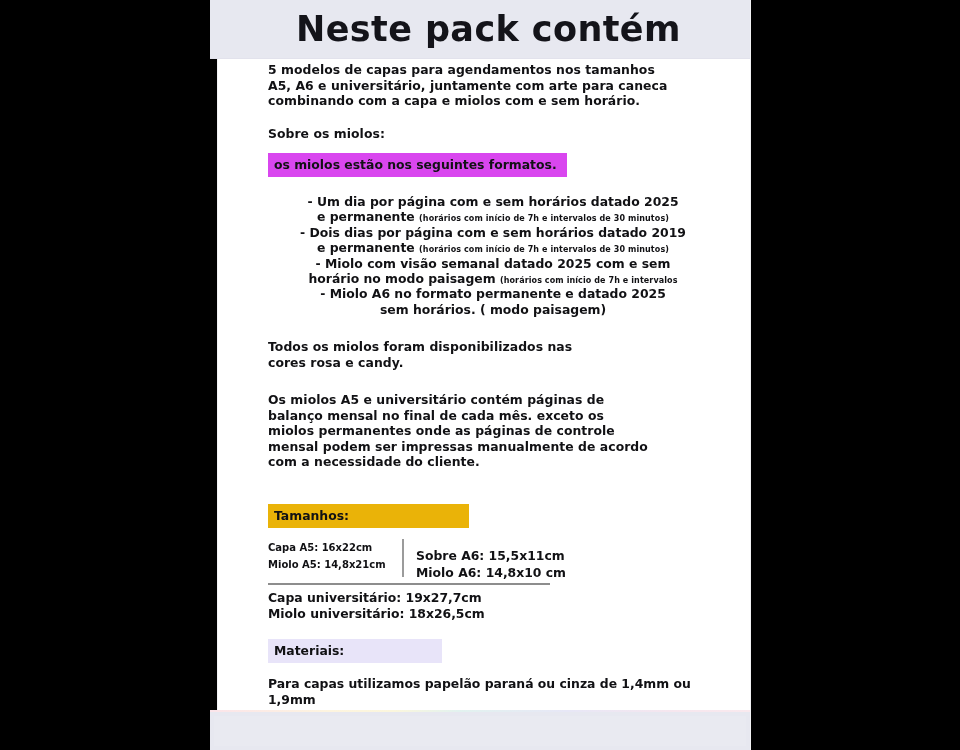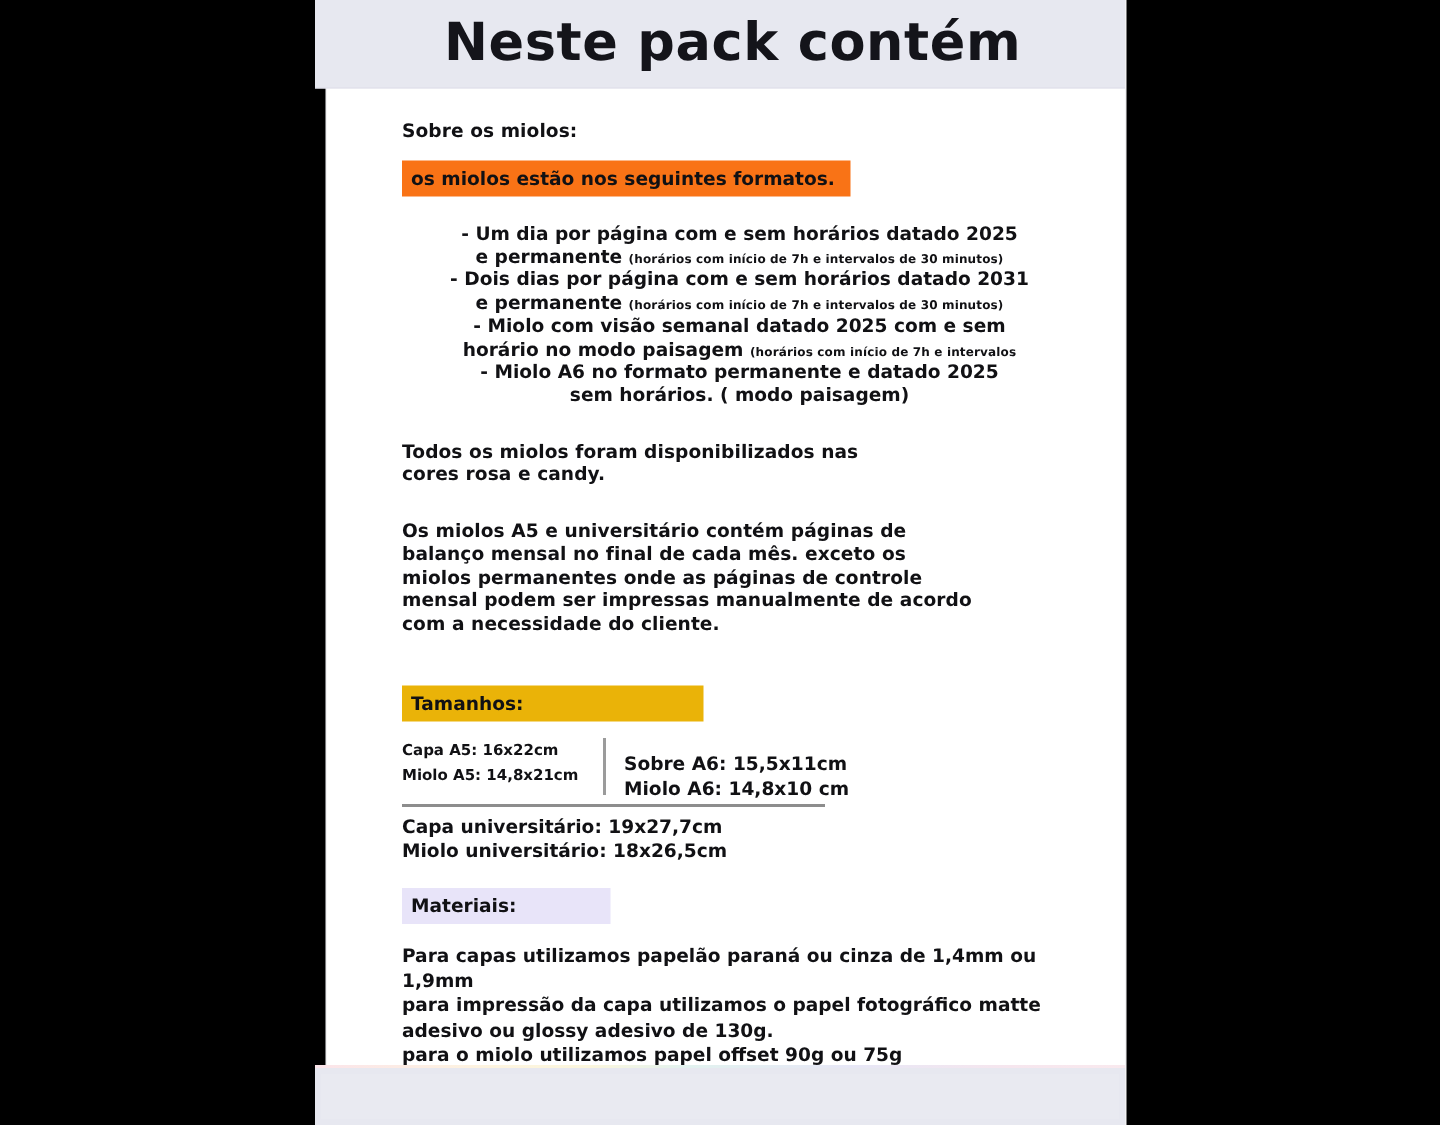--- a/index.html
+++ b/index.html
@@ -100,23 +100,23 @@
   .gap-md { height: 17px; }
   .gap-lg { height: 22px; }
 
   .hl {
     display: inline-block;
     font-size: 12.4px;
     font-weight: bold;
     line-height: 15px;
     padding: 4px 10px 5px 6px;
   }
-  .hl-teal { background: #f97316; }
+  .hl-teal { background: #d946ef; }
   .hl-yellow { background: #eab308; padding-right: 120px; }
-  .hl-lav { background: #e8e4f9; padding-right: 63px; }
+  .hl-lav { background: #e8e4f9; padding-right: 98px; }
 
   .bullets { margin: 0; text-align: center; }
   .bline {
     font-size: 12.4px;
     font-weight: bold;
     line-height: 15.4px;
     margin: 0;
   }
   .small {
     font-size: 8px;
@@ -188,40 +188,43 @@
 <div class="screen">
 
   <div class="sheet"></div>
 
   <div class="header-band">
     <div class="title">Neste pack contém</div>
   </div>
 
   <div class="content">
 
+    <p class="para">5 modelos de capas para agendamentos nos tamanhos
+A5, A6 e universitário, juntamente com arte para caneca
+combinando com a capa e miolos com e sem horário.</p>
 
     <div class="gap-md"></div>
 
     <p class="para">Sobre os miolos:</p>
 
     <div class="gap-sm"></div>
 
     <span class="hl hl-teal">os miolos estão nos seguintes formatos.</span>
 
     <div class="gap-md"></div>
 
     <div class="bullets">
 
       <div>
         <div class="bline">- Um dia por página com e sem horários datado 2025</div>
         <div class="bline"><span>e permanente</span> <span class="small">(horários com início de 7h e intervalos de 30 minutos)</span></div>
       </div>
 
       <div>
-        <div class="bline">- Dois dias por página com e sem horários datado 2031</div>
+        <div class="bline">- Dois dias por página com e sem horários datado 2019</div>
         <div class="bline"><span>e permanente</span> <span class="small">(horários com início de 7h e intervalos de 30 minutos)</span></div>
       </div>
 
       <div>
         <div class="bline">- Miolo com visão semanal datado 2025 com e sem</div>
         <div class="bline"><span>horário no modo paisagem</span> <span class="small">(horários com início de 7h e intervalos</span></div>
       </div>
 
       <div>
         <div class="bline">- Miolo A6 no formato permanente e datado 2025</div>

